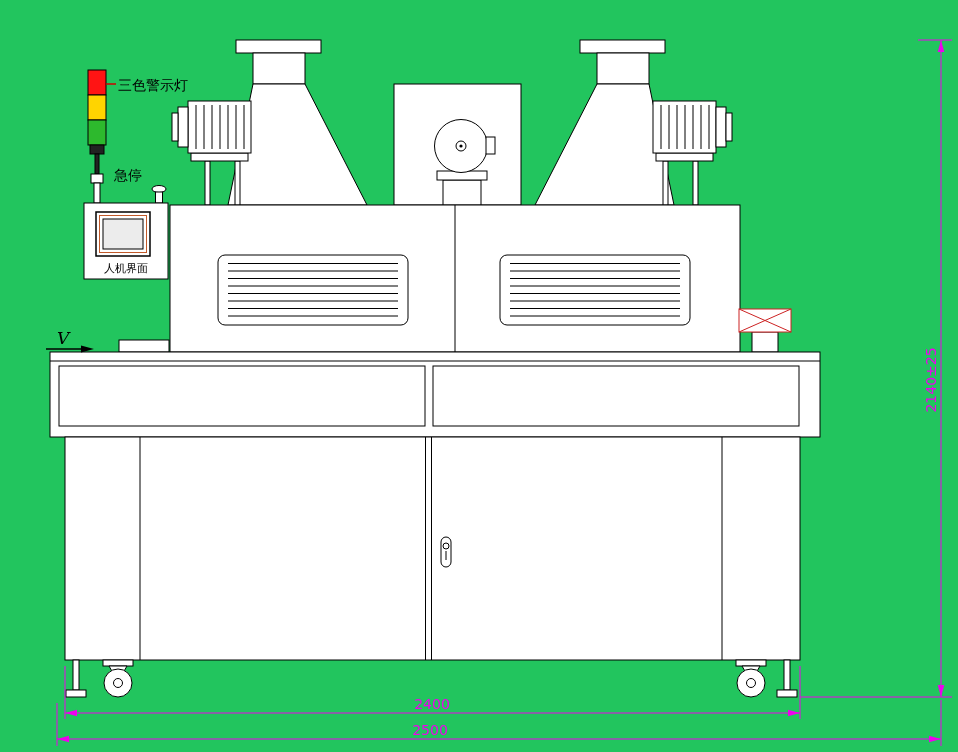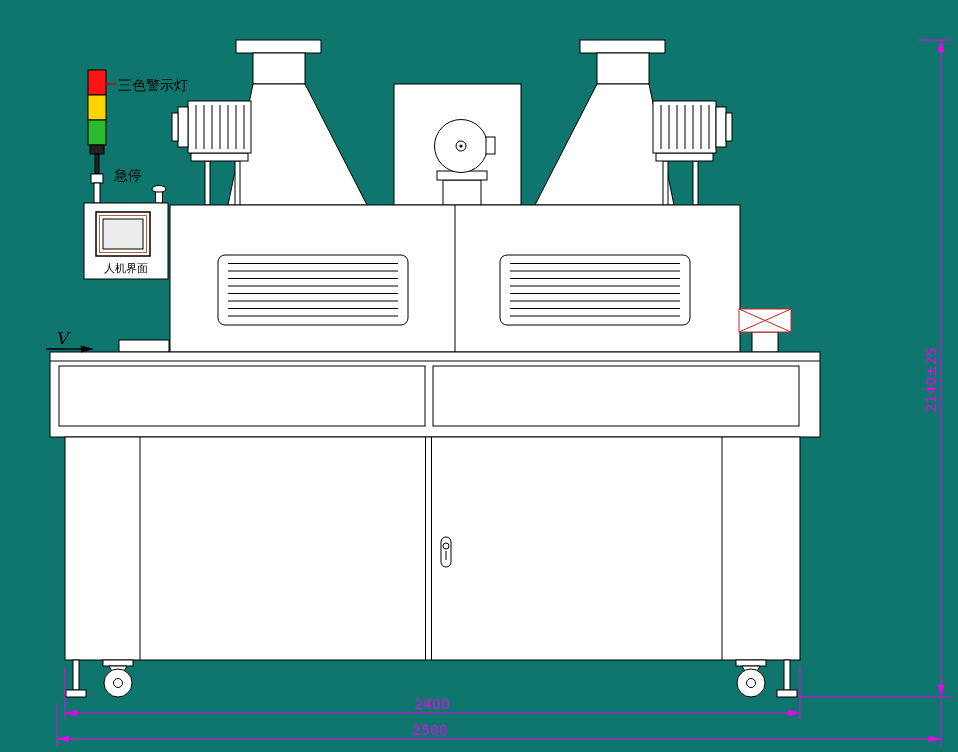--- a/index.html
+++ b/index.html
@@ -1,16 +1,16 @@
 <!DOCTYPE html>
 <html><head>
 <meta charset="utf-8">
 <style>
   html,body { margin:0; padding:0; background:#ffffff; }
-  .page { width:958px; height:752px; background:#0f766e; position:relative; overflow:hidden; }
+  .page { width:958px; height:752px; background:#22c55e; position:relative; overflow:hidden; }
   svg { display:block; }
   .ln   { stroke:#000; fill:none; stroke-width:1; }
   .lnf  { stroke:#000; fill:#fff; stroke-width:1; }
   .dark { stroke:#000; fill:#222; stroke-width:1; }
   .lamp { stroke:#000; stroke-width:1; }
   .dim  { stroke:#ee00ee; fill:none; stroke-width:1; }
   .dimfill { fill:#ee00ee; stroke:none; }
   .dim-text { font: 14px "DejaVu Sans", sans-serif; fill:#ee00ee; }
   .label    { font: 14px "DejaVu Sans", sans-serif; fill:#000; }
   .label-sm { font: 11px "DejaVu Sans", sans-serif; fill:#000; }

